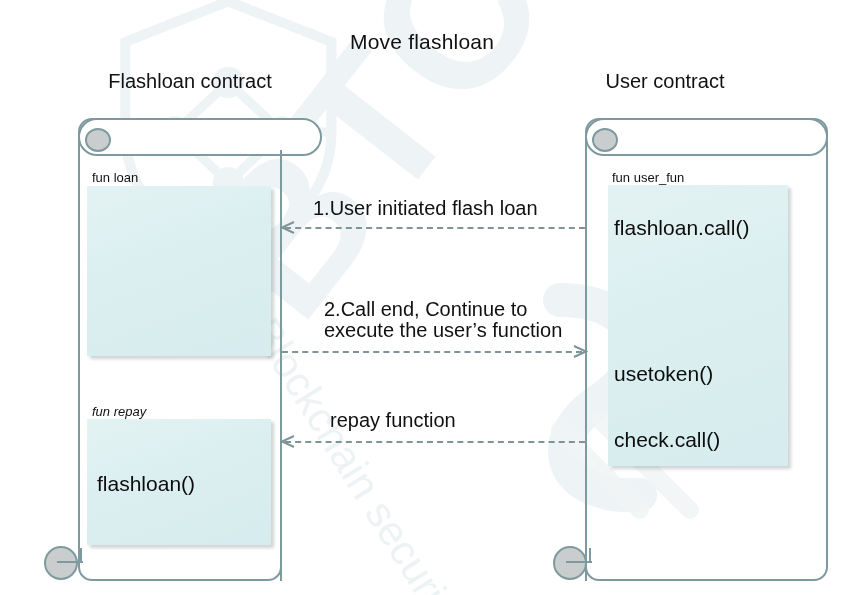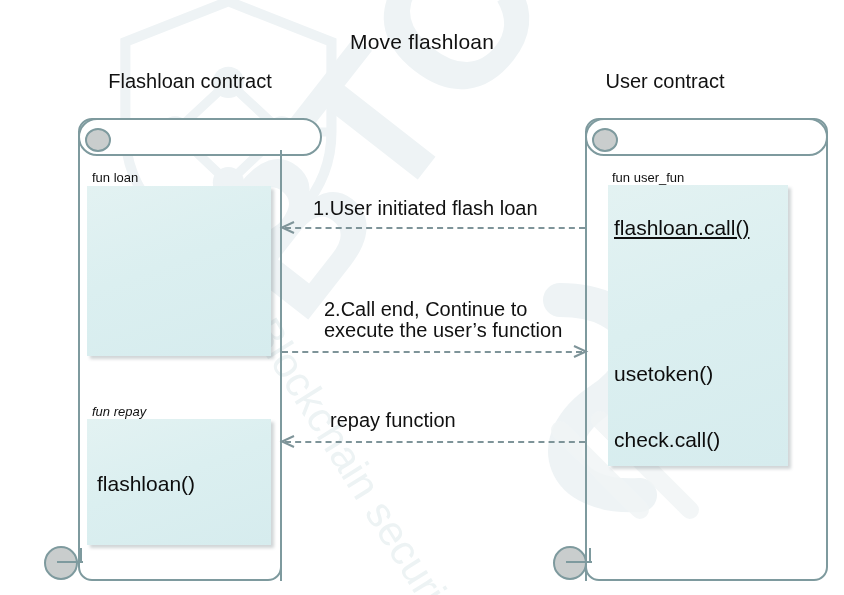--- a/index.html
+++ b/index.html
@@ -225,21 +225,21 @@
     <div class="contract" id="contract-right"></div>
     <div class="pill" id="pill-right"></div>
     <div class="knob" id="knob-right"></div>
     <div class="lifeline" id="lifeline-right"></div>
 
     <div class="lifeline" style="left:705px;top:150px;height:8px;opacity:0"></div>
 
     <div class="fun-label" id="fun-user">fun user_fun</div>
 
     <div class="act" id="act-user">
-      <span class="act-line" style="left:6px;top:31px;text-decoration:underline;">flashloan.call()</span>
+      <span class="act-line" style="left:6px;top:31px;">flashloan.call()</span>
       <span class="act-line" style="left:6px;top:177px;">usetoken()</span>
       <span class="act-line" style="left:6px;top:243px;">check.call()</span>
     </div>
 
     <div class="endmark" id="end-right">
       <span class="circ"></span>
       <span class="bar"></span>
       <span class="stub"></span>
     </div>
 

